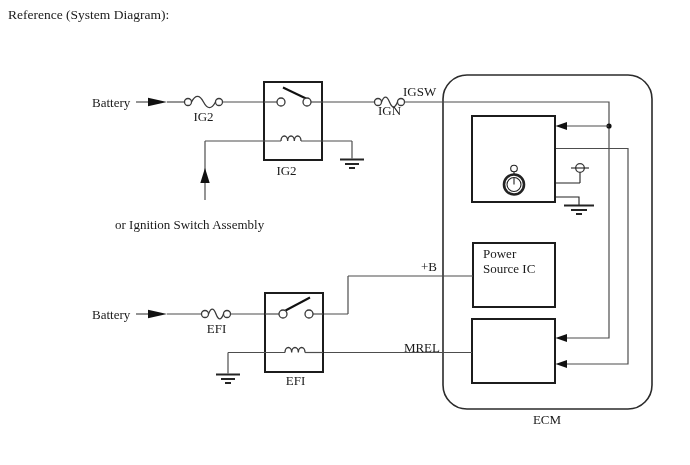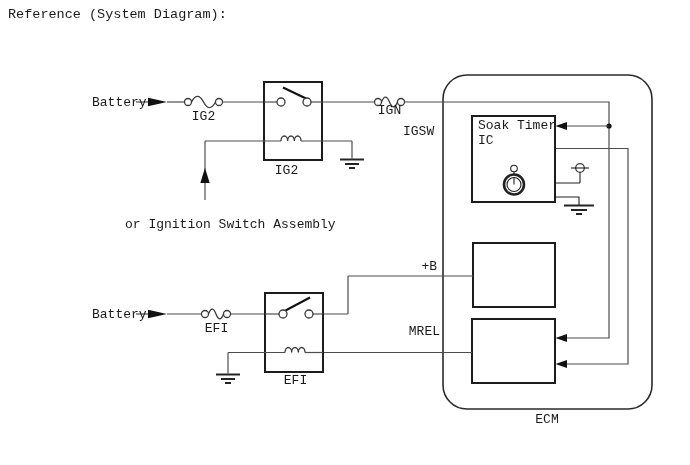--- a/index.html
+++ b/index.html
@@ -1,18 +1,18 @@
 <!DOCTYPE html>
 <html><head>
 <meta charset="utf-8">
 <style>
   html,body{margin:0;padding:0;background:#fff;}
   .stage{
     position:relative;width:690px;height:465px;background:#ffffff;
-    font-family:Liberation Mono, monospace;color:#1a1a1a;overflow:hidden;
+    font-family:Liberation Serif, serif;color:#1a1a1a;overflow:hidden;
   }
   .stage svg{position:absolute;left:0;top:0;}
   .lbl{position:absolute;font-size:13px;line-height:15px;white-space:nowrap;}
   .lbl.title{font-size:13.5px;}
   .lbl.center{text-align:center;}
   .lbl.right{text-align:right;}
   
   .wire{stroke:#4d4d4d;stroke-width:1.2;fill:none;}
   .sym{stroke:#3a3a3a;stroke-width:1.3;fill:#ffffff;}
   .symline{stroke:#3a3a3a;stroke-width:1.3;fill:none;}
@@ -156,33 +156,33 @@
     </g>
 
   </svg>
 
   <div class="lbl title" style="left:8px;top:7px;">Reference (System Diagram):</div>
 
   <div class="lbl" style="left:92px;top:95px;">Battery</div>
   <div class="lbl center" style="left:188px;top:109px;width:31px;">IG2</div>
   <div class="lbl center" style="left:271px;top:163px;width:31px;">IG2</div>
   <div class="lbl center" style="left:374px;top:103px;width:31px;">IGN</div>
-  <div class="lbl" style="left:403px;top:84px;margin-top:40px;">IGSW</div>
+  <div class="lbl" style="left:403px;top:84px;">IGSW</div>
 
-  <div class="lbl" style="left:115px;top:217px;margin-left:10px;">or Ignition Switch Assembly</div>
+  <div class="lbl" style="left:115px;top:217px;">or Ignition Switch Assembly</div>
 
   <div class="lbl" style="left:92px;top:307px;">Battery</div>
   <div class="lbl center" style="left:201px;top:321px;width:31px;">EFI</div>
   <div class="lbl center" style="left:280px;top:373px;width:31px;">EFI</div>
 
   <div class="lbl right" style="left:407px;top:259px;width:30px;">+B</div>
-  <div class="lbl right" style="left:395px;top:324px;width:45px;">MREL</div>
+  <div class="lbl right" style="left:395px;top:340px;width:45px;">MREL</div>
 
   <div class="lbl center" style="left:522px;top:412px;width:50px;text-align:center;">ECM</div>
 
-  <div class="lbl" style="left:478px;top:118px;">
-    <div>Soak Timer</div>
-    <div>IC</div>
+
+  <div class="lbl" style="left:483px;top:246px;">
+    <div>Power</div>
+    <div>Source IC</div>
   </div>
-
 
 
 </div>
 
 </body></html>

